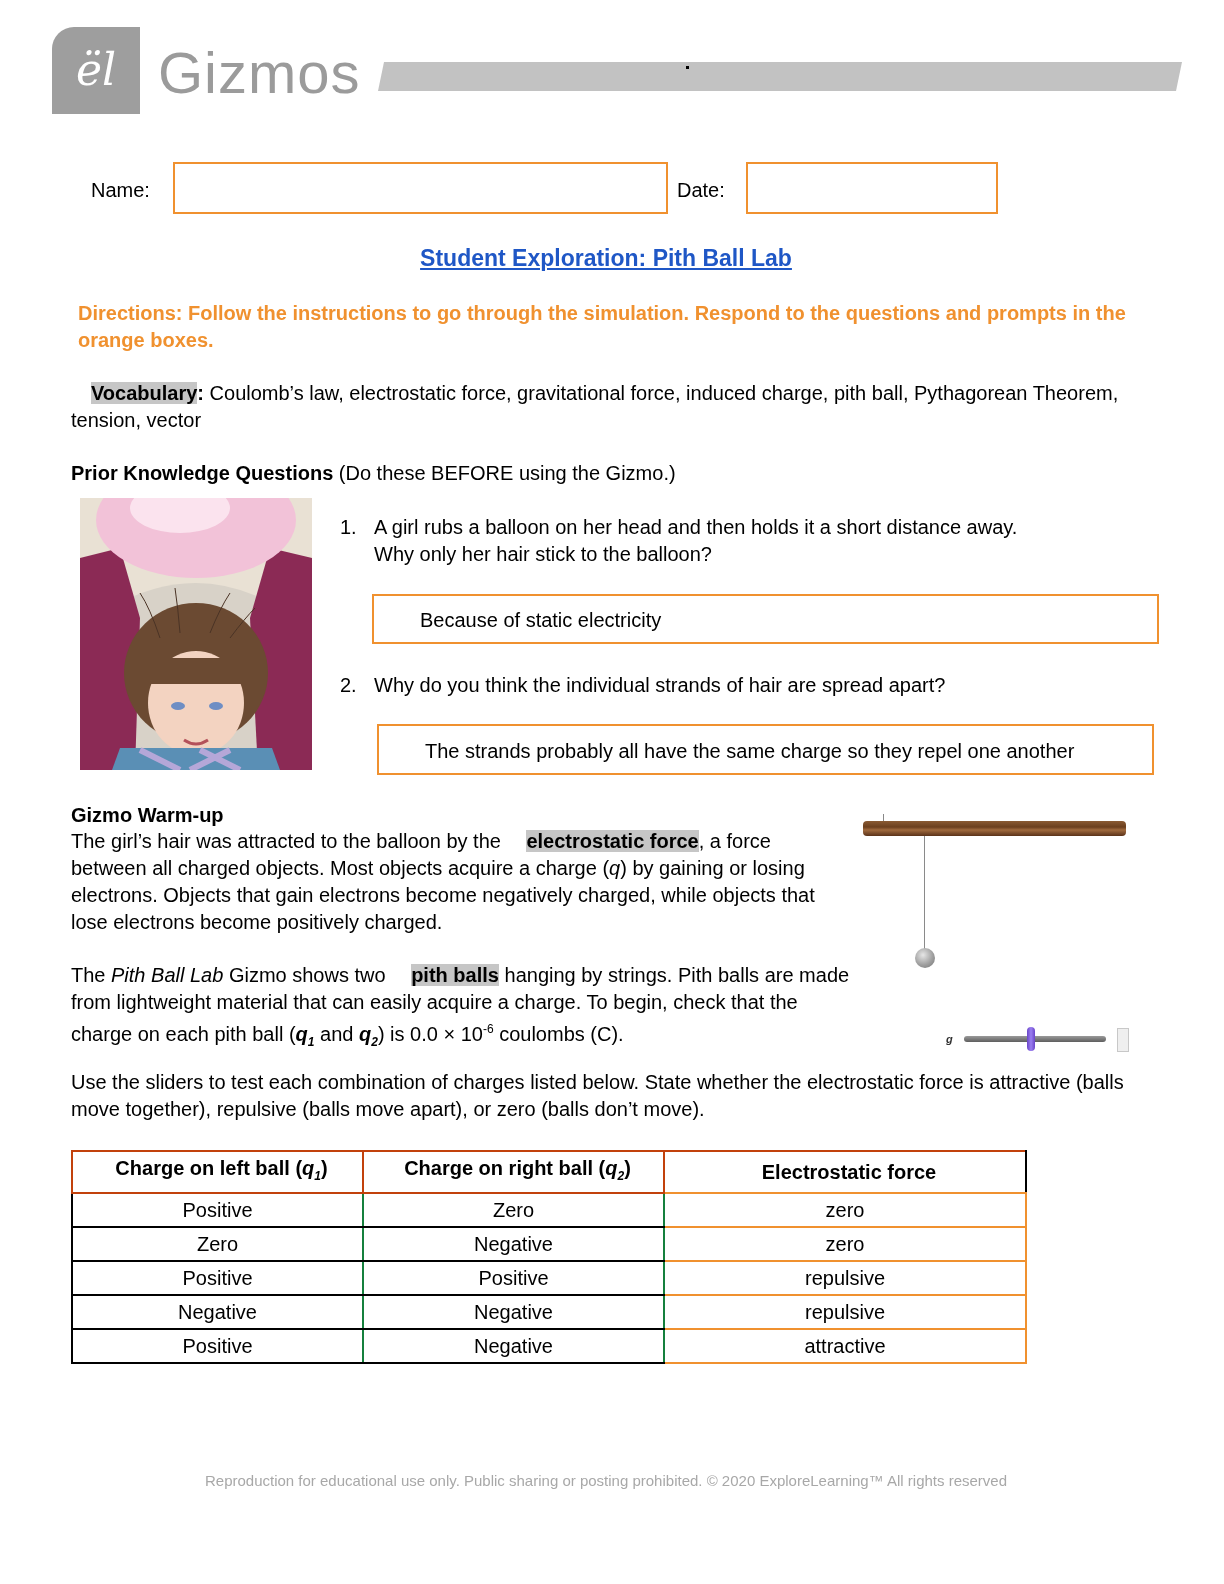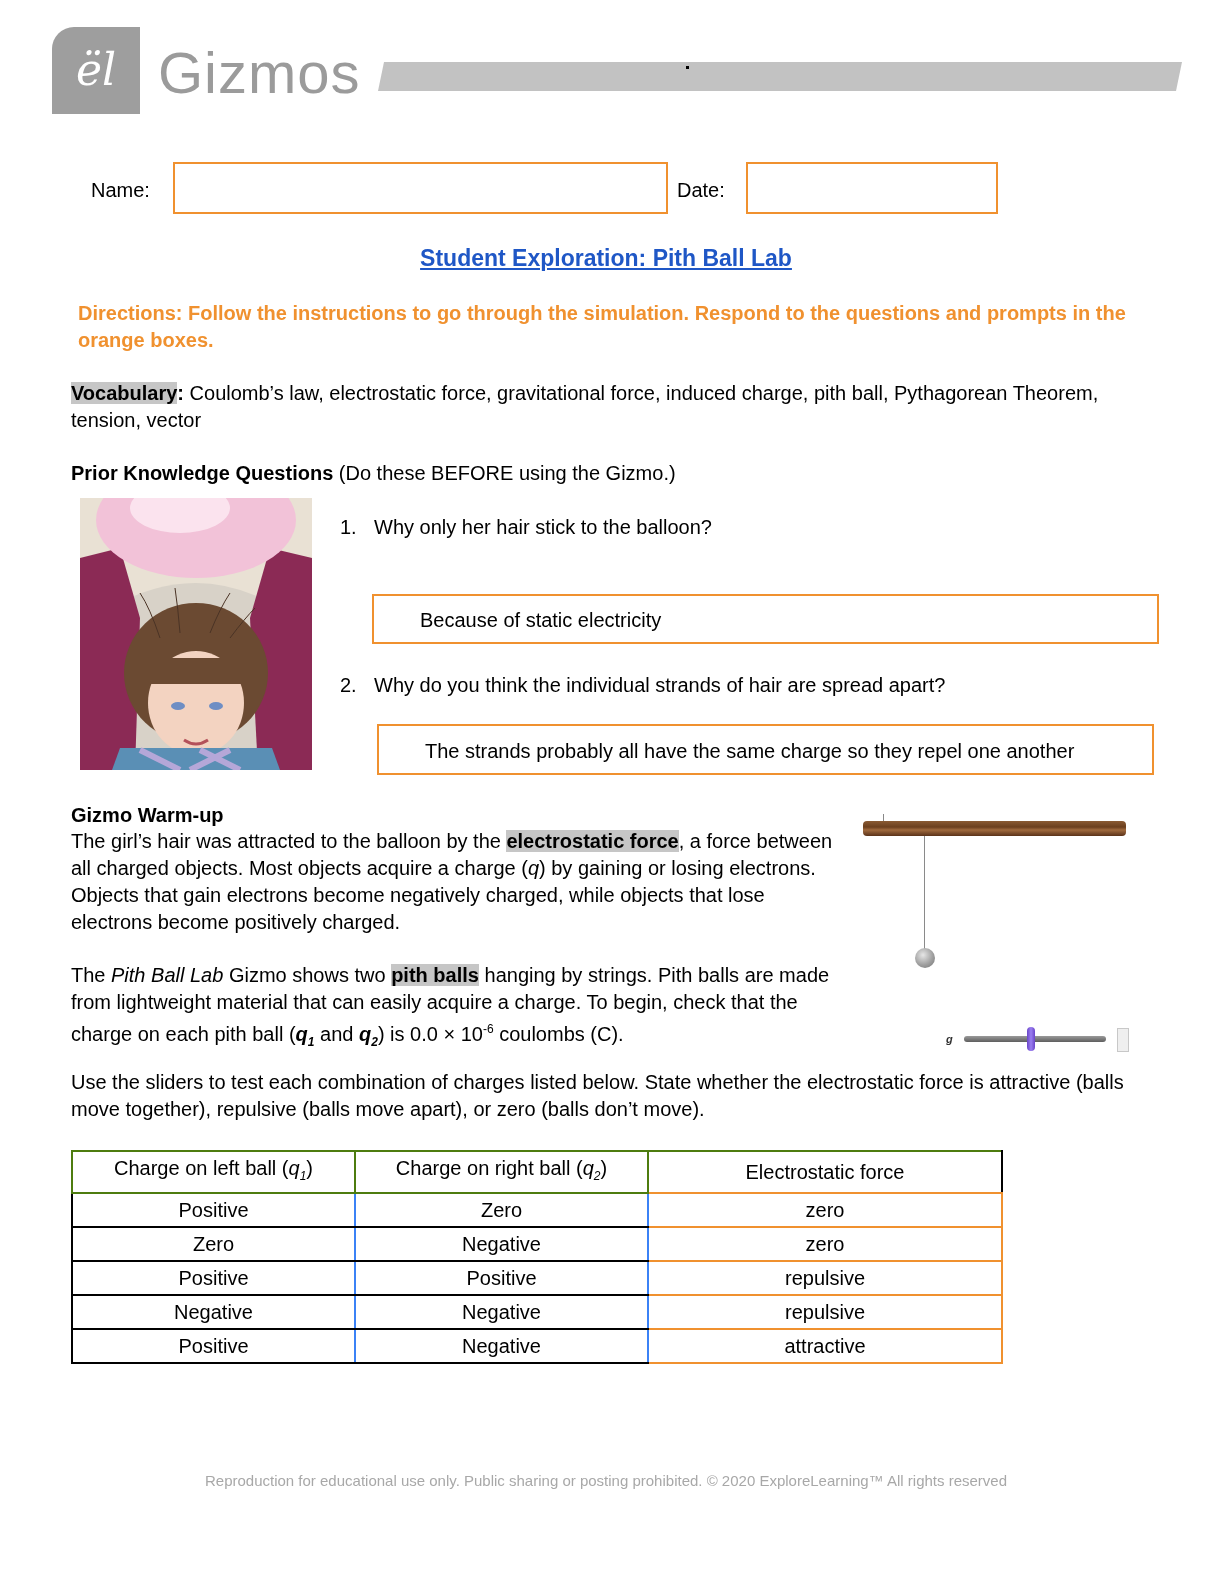--- a/index.html
+++ b/index.html
@@ -18,21 +18,21 @@
   .header-dot { left: 686px; top: 66px; width: 3px; height: 3px; background: #000; }
 
   
   .label { font-size: 20px; line-height: 24px; }
   .field { border: 2px solid #f0912f; background: #fff; box-sizing: border-box; }
   .title { left: 0; width: 1212px; top: 242px; text-align: center; font-size: 23px; font-weight: bold;
            color: #1f57c6; text-decoration: underline; line-height: 32px; }
 
   .directions { left: 78px; top: 300px; width: 1060px; color: #f0912f; font-weight: bold; font-size: 20px; line-height: 27px; }
   .para { font-size: 20px; line-height: 27px; }
-  .hl { background: #c6c6c6; font-weight: bold; }
+  .hl { background: #c6c6c6; font-weight: bold; margin-left: 20px; }
   .bold { font-weight: bold; }
 
   .photo { left: 80px; top: 498px; width: 232px; height: 272px; overflow: hidden; background: #e8ded0; }
 
   .q { font-size: 20px; line-height: 27px; }
   .answer { border: 2px solid #f0912f; box-sizing: border-box; font-size: 20px; line-height: 24px; }
 
   
   .rod { left: 863px; top: 821px; width: 263px; height: 15px; border-radius: 4px;
          background: linear-gradient(180deg, #8a5a33 0%, #6b3f1e 40%, #a06a3e 60%, #5a3219 100%); }
@@ -43,22 +43,22 @@
   .slider-g { left: 946px; top: 1033px; font-size: 11px; font-style: italic; font-weight: bold; color: #333; }
   .slider-track { left: 964px; top: 1036px; width: 142px; height: 6px; border-radius: 3px;
                   background: linear-gradient(180deg, #9a9a9a, #5e5e5e); }
   .slider-thumb { left: 1027px; top: 1027px; width: 8px; height: 24px; border-radius: 4px;
                   background: linear-gradient(90deg, #6a45c9, #9a7ef0, #6a45c9); }
   .slider-box { left: 1117px; top: 1028px; width: 10px; height: 22px; border: 1px solid #c8c8c8; background: #efefef; }
 
   
   table.data { position: absolute; left: 71px; top: 1150px; border-collapse: collapse; font-size: 20px; }
   table.data th, table.data td { height: 32px; padding: 0; text-align: center; line-height: 32px; }
-  table.data th { font-weight: normal; border: 2px solid #4d7c0f; height: 33px; }
-  table.data td { border-left: 2px solid #000; border-right: 2px solid #3b82f6; border-bottom: 2px solid #000; }
+  table.data th { font-weight: bold; border: 2px solid #c2410c; height: 33px; padding-left: 8px; }
+  table.data td { border-left: 2px solid #000; border-right: 2px solid #15803d; border-bottom: 2px solid #000; }
   table.data td.ans { border: 2px solid #f0912f; border-top: 2px solid #f0912f; }
   table.data th.ans-h { border-right: 2px solid #000; border-bottom: 2px solid #f0912f; }
   .c1 { width: 281px; } .c2 { width: 291px; margin-top: 28px; } .c3 { width: 352px; }
 
   .footer { left: 0; width: 1212px; top: 1447px; text-align: center; font-size: 15px; color: #a8a8a8; margin-top: 25px; }
   sub, sup { font-size: 12px; }
 </style>
 </head>
 <body>
 
@@ -104,20 +104,21 @@
     <ellipse cx="136" cy="208" rx="7" ry="4" fill="#6e8ec4"></ellipse>
     <path d="M104 242 Q116 250 128 242" stroke="#b4515a" stroke-width="3" fill="none"></path>
     <path d="M40 250 L192 250 L200 272 L32 272 Z" fill="#5a8fb5"></path>
     <path d="M60 252 L100 272 M120 252 L160 272 M150 252 L110 272" stroke="#b5a7d8" stroke-width="6"></path>
     <path d="M80 140 Q70 110 60 95 M100 135 Q98 110 95 90 M130 135 Q140 110 150 95 M150 140 Q165 120 175 110" stroke="#4a3325" stroke-width="1" fill="none"></path>
   </svg>
 </div>
 
 <div class="abs q" style="left:340px; top:514px;">1.</div>
 <div class="abs q" style="left:374px; top:514px; width:780px;">
+  <div>A girl rubs a balloon on her head and then holds it a short distance away.</div>
   <div>Why only her hair stick to the balloon?</div>
 </div>
 <div class="abs answer" style="left:372px; top:594px; width:787px; height:50px; padding:12px 0 0 46px;">
   <span>Because of static electricity</span>
 </div>
 
 <div class="abs q" style="left:340px; top:672px;">2.</div>
 <div class="abs q" style="left:374px; top:672px; width:780px;">Why do you think the individual strands of hair are spread apart?</div>
 <div class="abs answer" style="left:377px; top:724px; width:777px; height:51px; padding:13px 0 0 46px;">
   <span>The strands probably all have the same charge so they repel one another</span>

